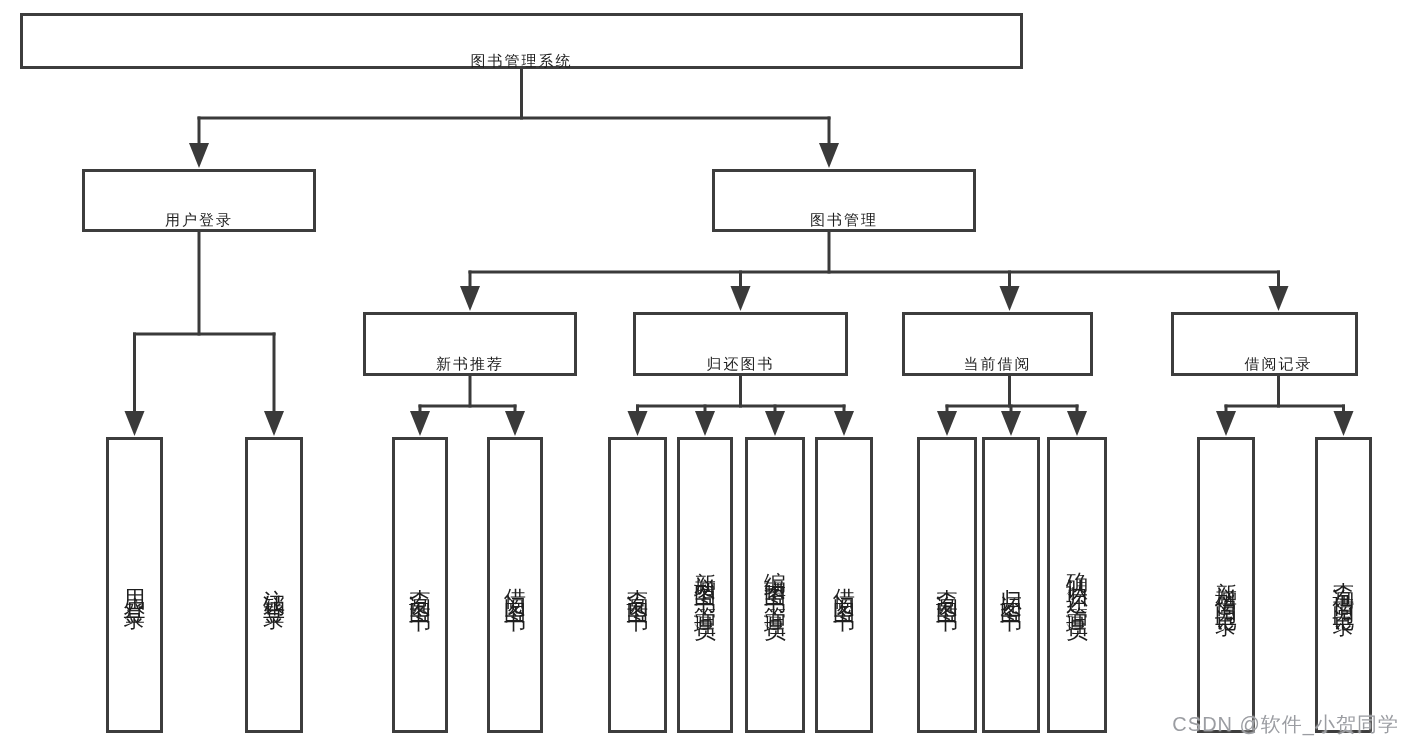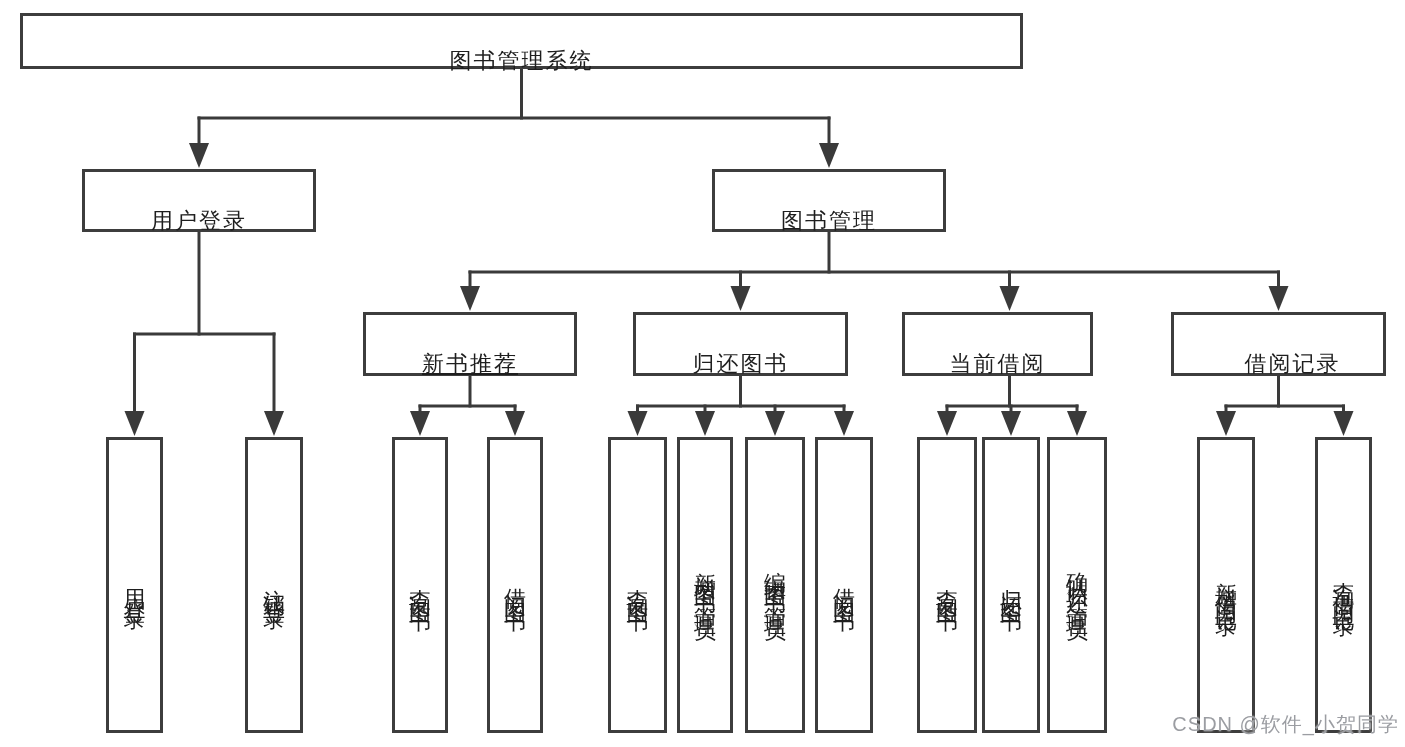--- a/index.html
+++ b/index.html
@@ -16,21 +16,21 @@
     position: absolute;
     z-index: 1;
     box-sizing: border-box;
     background: #ffffff;
     display: flex;
     align-items: center;
     justify-content: center;
   }
   .node span { white-space: nowrap; }
   .node.horiz span {
-    font-size: 22px;
+    font-size: 15px;
     letter-spacing: 2px;
     margin-top: 40px;
   }
   .node.vert span {
     writing-mode: vertical-rl;
     font-size: 22px;
     letter-spacing: 7px;
     line-height: 1;
   }
   #watermark {
@@ -107,25 +107,25 @@
     </div>
     <div class="node horiz" style="left: 82px; top: 169px; width: 234px; height: 63px; border: 3px solid rgb(61, 61, 61); background: rgb(255, 255, 255);">
       <span style="color: rgb(30, 30, 30);">用户登录</span>
     </div>
     <div class="node vert" style="left: 106px; top: 437px; width: 57px; height: 296px; border: 3px solid rgb(61, 61, 61); background: rgb(255, 255, 255);">
       <span style="color: rgb(30, 30, 30);">用户登录</span>
     </div>
     <div class="node vert" style="left: 245px; top: 437px; width: 58px; height: 296px; border: 3px solid rgb(61, 61, 61); background: rgb(255, 255, 255);">
       <span style="color: rgb(30, 30, 30);">注销登录</span>
     </div>
-    <div class="node horiz" style="left: 712px; top: 169px; width: 234px; height: 63px; border: 3px solid rgb(61, 61, 61); background: rgb(255, 255, 255);">
+    <div class="node horiz" style="left: 712px; top: 169px; width: 264px; height: 63px; border: 3px solid rgb(61, 61, 61); background: rgb(255, 255, 255);">
       <span style="color: rgb(30, 30, 30);">图书管理</span>
     </div>
     <div class="node horiz" style="left: 363px; top: 312px; width: 214px; height: 64px; border: 3px solid rgb(61, 61, 61); background: rgb(255, 255, 255);">
-      <span style="color: rgb(30, 30, 30); text-decoration: underline;">新书推荐</span>
+      <span style="color: rgb(30, 30, 30);">新书推荐</span>
     </div>
     <div class="node vert" style="left: 392px; top: 437px; width: 56px; height: 296px; border: 3px solid rgb(61, 61, 61); background: rgb(255, 255, 255);">
       <span style="color: rgb(30, 30, 30);">查询图书</span>
     </div>
     <div class="node vert" style="left: 487px; top: 437px; width: 56px; height: 296px; border: 3px solid rgb(61, 61, 61); background: rgb(255, 255, 255);">
       <span style="color: rgb(30, 30, 30);">借阅图书</span>
     </div>
     <div class="node horiz" style="left: 633px; top: 312px; width: 215px; height: 64px; border: 3px solid rgb(61, 61, 61); background: rgb(255, 255, 255);">
       <span style="color: rgb(30, 30, 30);">归还图书</span>
     </div>
@@ -146,21 +146,21 @@
     </div>
     <div class="node vert" style="left: 917px; top: 437px; width: 60px; height: 296px; border: 3px solid rgb(61, 61, 61); background: rgb(255, 255, 255);">
       <span style="color: rgb(30, 30, 30);">查询图书</span>
     </div>
     <div class="node vert" style="left: 982px; top: 437px; width: 58px; height: 296px; border: 3px solid rgb(61, 61, 61); background: rgb(255, 255, 255);">
       <span style="color: rgb(30, 30, 30);">归还图书</span>
     </div>
     <div class="node vert" style="left: 1047px; top: 437px; width: 60px; height: 296px; border: 3px solid rgb(61, 61, 61); background: rgb(255, 255, 255);">
       <span style="color: rgb(30, 30, 30);">确认归还（管理员）</span>
     </div>
-    <div class="node horiz" style="left: 1171px; top: 312px; width: 215px; height: 64px; border: 3px solid rgb(61, 61, 61); background: rgb(255, 255, 255); padding-left: 28px;">
+    <div class="node horiz" style="left: 1171px; top: 312px; width: 187px; height: 64px; border: 3px solid rgb(61, 61, 61); background: rgb(255, 255, 255); padding-left: 28px;">
       <span style="color: rgb(30, 30, 30);">借阅记录</span>
     </div>
     <div class="node vert" style="left: 1197px; top: 437px; width: 58px; height: 296px; border: 3px solid rgb(61, 61, 61); background: rgb(255, 255, 255);">
       <span style="color: rgb(30, 30, 30);">新增借阅记录</span>
     </div>
     <div class="node vert" style="left: 1315px; top: 437px; width: 57px; height: 296px; border: 3px solid rgb(61, 61, 61); background: rgb(255, 255, 255);">
       <span style="color: rgb(30, 30, 30);">查询借阅记录</span>
     </div>
   </div>
 

